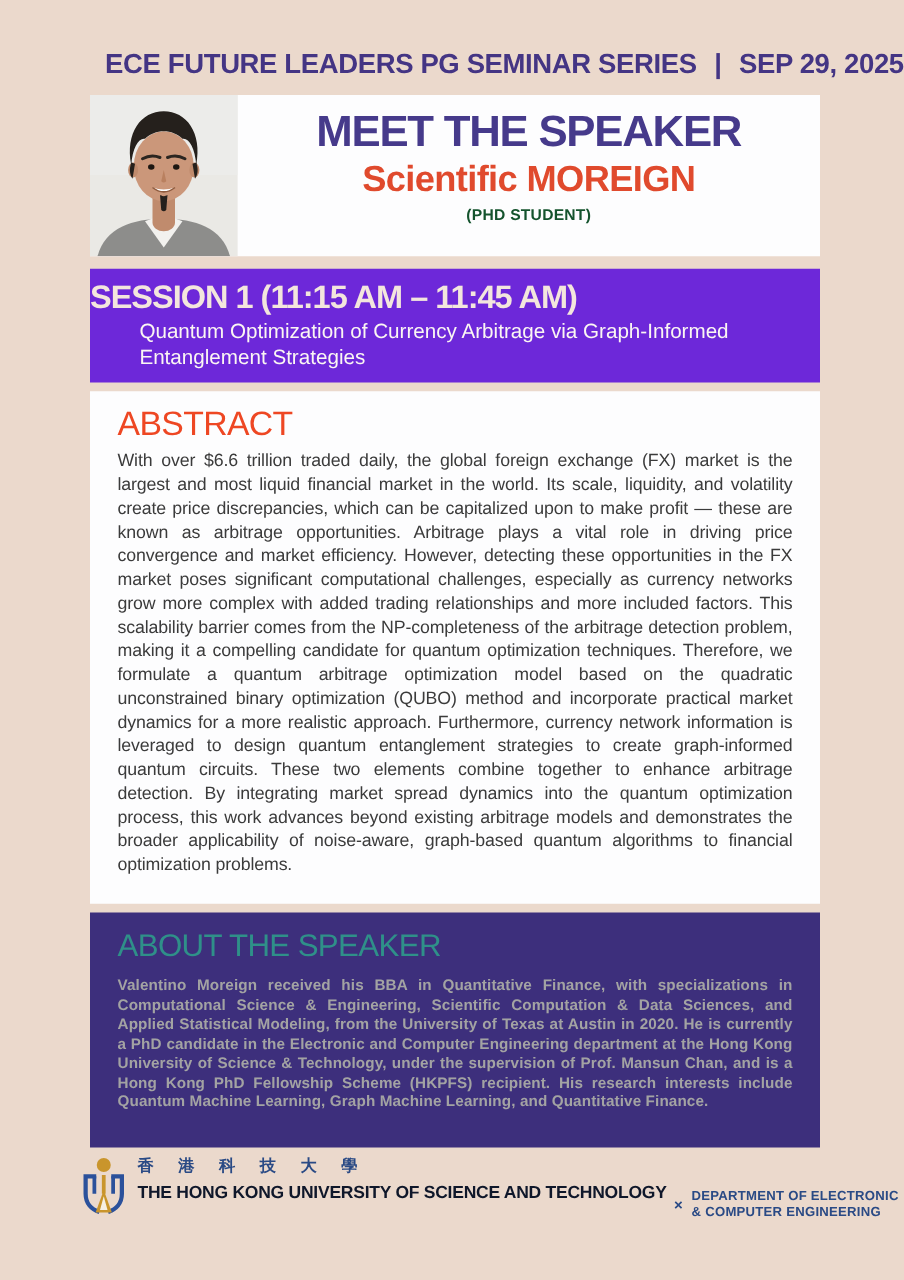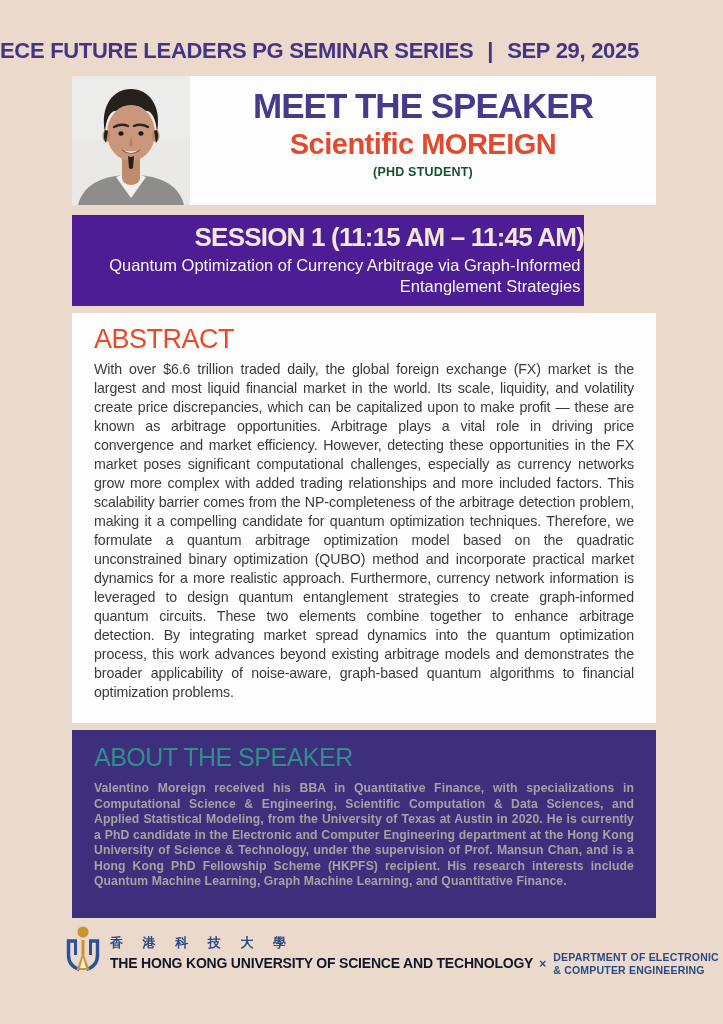--- a/index.html
+++ b/index.html
@@ -5,41 +5,41 @@
   * { margin:0; padding:0; box-sizing:border-box; }
   html,body { width:723px; height:1024px; }
   body {
     position:relative;
     background:#ebd9cc;
     font-family:"Liberation Sans", sans-serif;
     overflow:hidden;
   }
   .top-banner {
     position:absolute; top:38px; left:0; width:723px;
-    text-align:left; color:#443584; font-weight:bold;
+    text-align:right; color:#443584; font-weight:bold;
     font-size:22px; letter-spacing:-0.3px; white-space:nowrap;
   }
   .top-banner .sep { margin:0 14px; font-weight:bold; }
 
   .header-card {
     position:absolute; left:72px; top:76px; width:584px; height:129px;
     background:#fdfdfe; display:flex;
   }
   .photo-wrap { width:118px; height:129px; flex:none; background:#e9e8e4; }
   .header-text {
     flex:1; display:flex; flex-direction:column;
     align-items:center; justify-content:center; padding-bottom:16px;
   }
   .header-title { color:#463a8b; font-size:35px; font-weight:bold; letter-spacing:-1px; line-height:38px; }
   .speaker-name { color:#e04a2d; font-size:29px; font-weight:bold; letter-spacing:-0.5px; line-height:32px; margin-top:3px; }
   .speaker-role { color:#14532d; font-size:12.5px; font-weight:bold; margin-top:5px; letter-spacing:0.2px; }
 
   .session-banner {
-    position:absolute; left:72px; top:215px; width:512px; height:91px;
-    background:#4c1d95; text-align:right; padding-top:7px;
+    position:absolute; left:72px; top:215px; width:584px; height:91px;
+    background:#6d28d9; text-align:left; padding-top:7px;
   }
   .session-title { color:#f3e6dd; font-size:26px; font-weight:bold; letter-spacing:-0.8px; line-height:30px; }
   .session-topic { color:#fbf6f3; font-size:16.5px; line-height:21px; width:505px; margin:3px auto 0; }
 
   .abstract-card {
     position:absolute; left:72px; top:313px; width:584px; height:410px;
     background:#fdfdfe; padding:11px 22px 0;
   }
   .abstract-heading { color:#ee4723; font-size:27px; font-weight:normal; letter-spacing:-0.5px; margin-bottom:5px; }
   .abstract-body {
@@ -55,21 +55,21 @@
   .about-body {
     color:#a3a3a3; font-size:12.2px; line-height:15.5px;
     font-weight:bold; text-align:justify; letter-spacing:0.1px;
   }
 
   .footer {
     position:absolute; left:63px; top:924px; width:612px; height:52px;
     display:flex; align-items:flex-start;
   }
   .logo-wrap { width:40px; height:47px; flex:none; margin-top:2px; }
-  .univ-block { margin-left:7px; margin-top:10px; }
+  .univ-block { margin-left:7px; }
   .univ-cn { color:#2a4a85; font-size:13px; font-weight:bold; letter-spacing:8px; white-space:nowrap; }
   .univ-en { color:#0f172a; font-size:14px; font-weight:bold; letter-spacing:-0.2px; margin-top:3px; white-space:nowrap; }
   .x-sep { color:#2a4a85; font-size:12px; font-weight:bold; margin:33px 7px 0 6px; }
   .dept-block { color:#2a4a85; font-size:10.5px; font-weight:bold; line-height:13px; margin-top:27px; letter-spacing:0.2px; white-space:nowrap; }
 </style>
 </head>
 <body>
 
 <div class="top-banner">
   <span>ECE FUTURE LEADERS PG SEMINAR SERIES</span><span class="sep">|</span><span>SEP 29, 2025</span>

